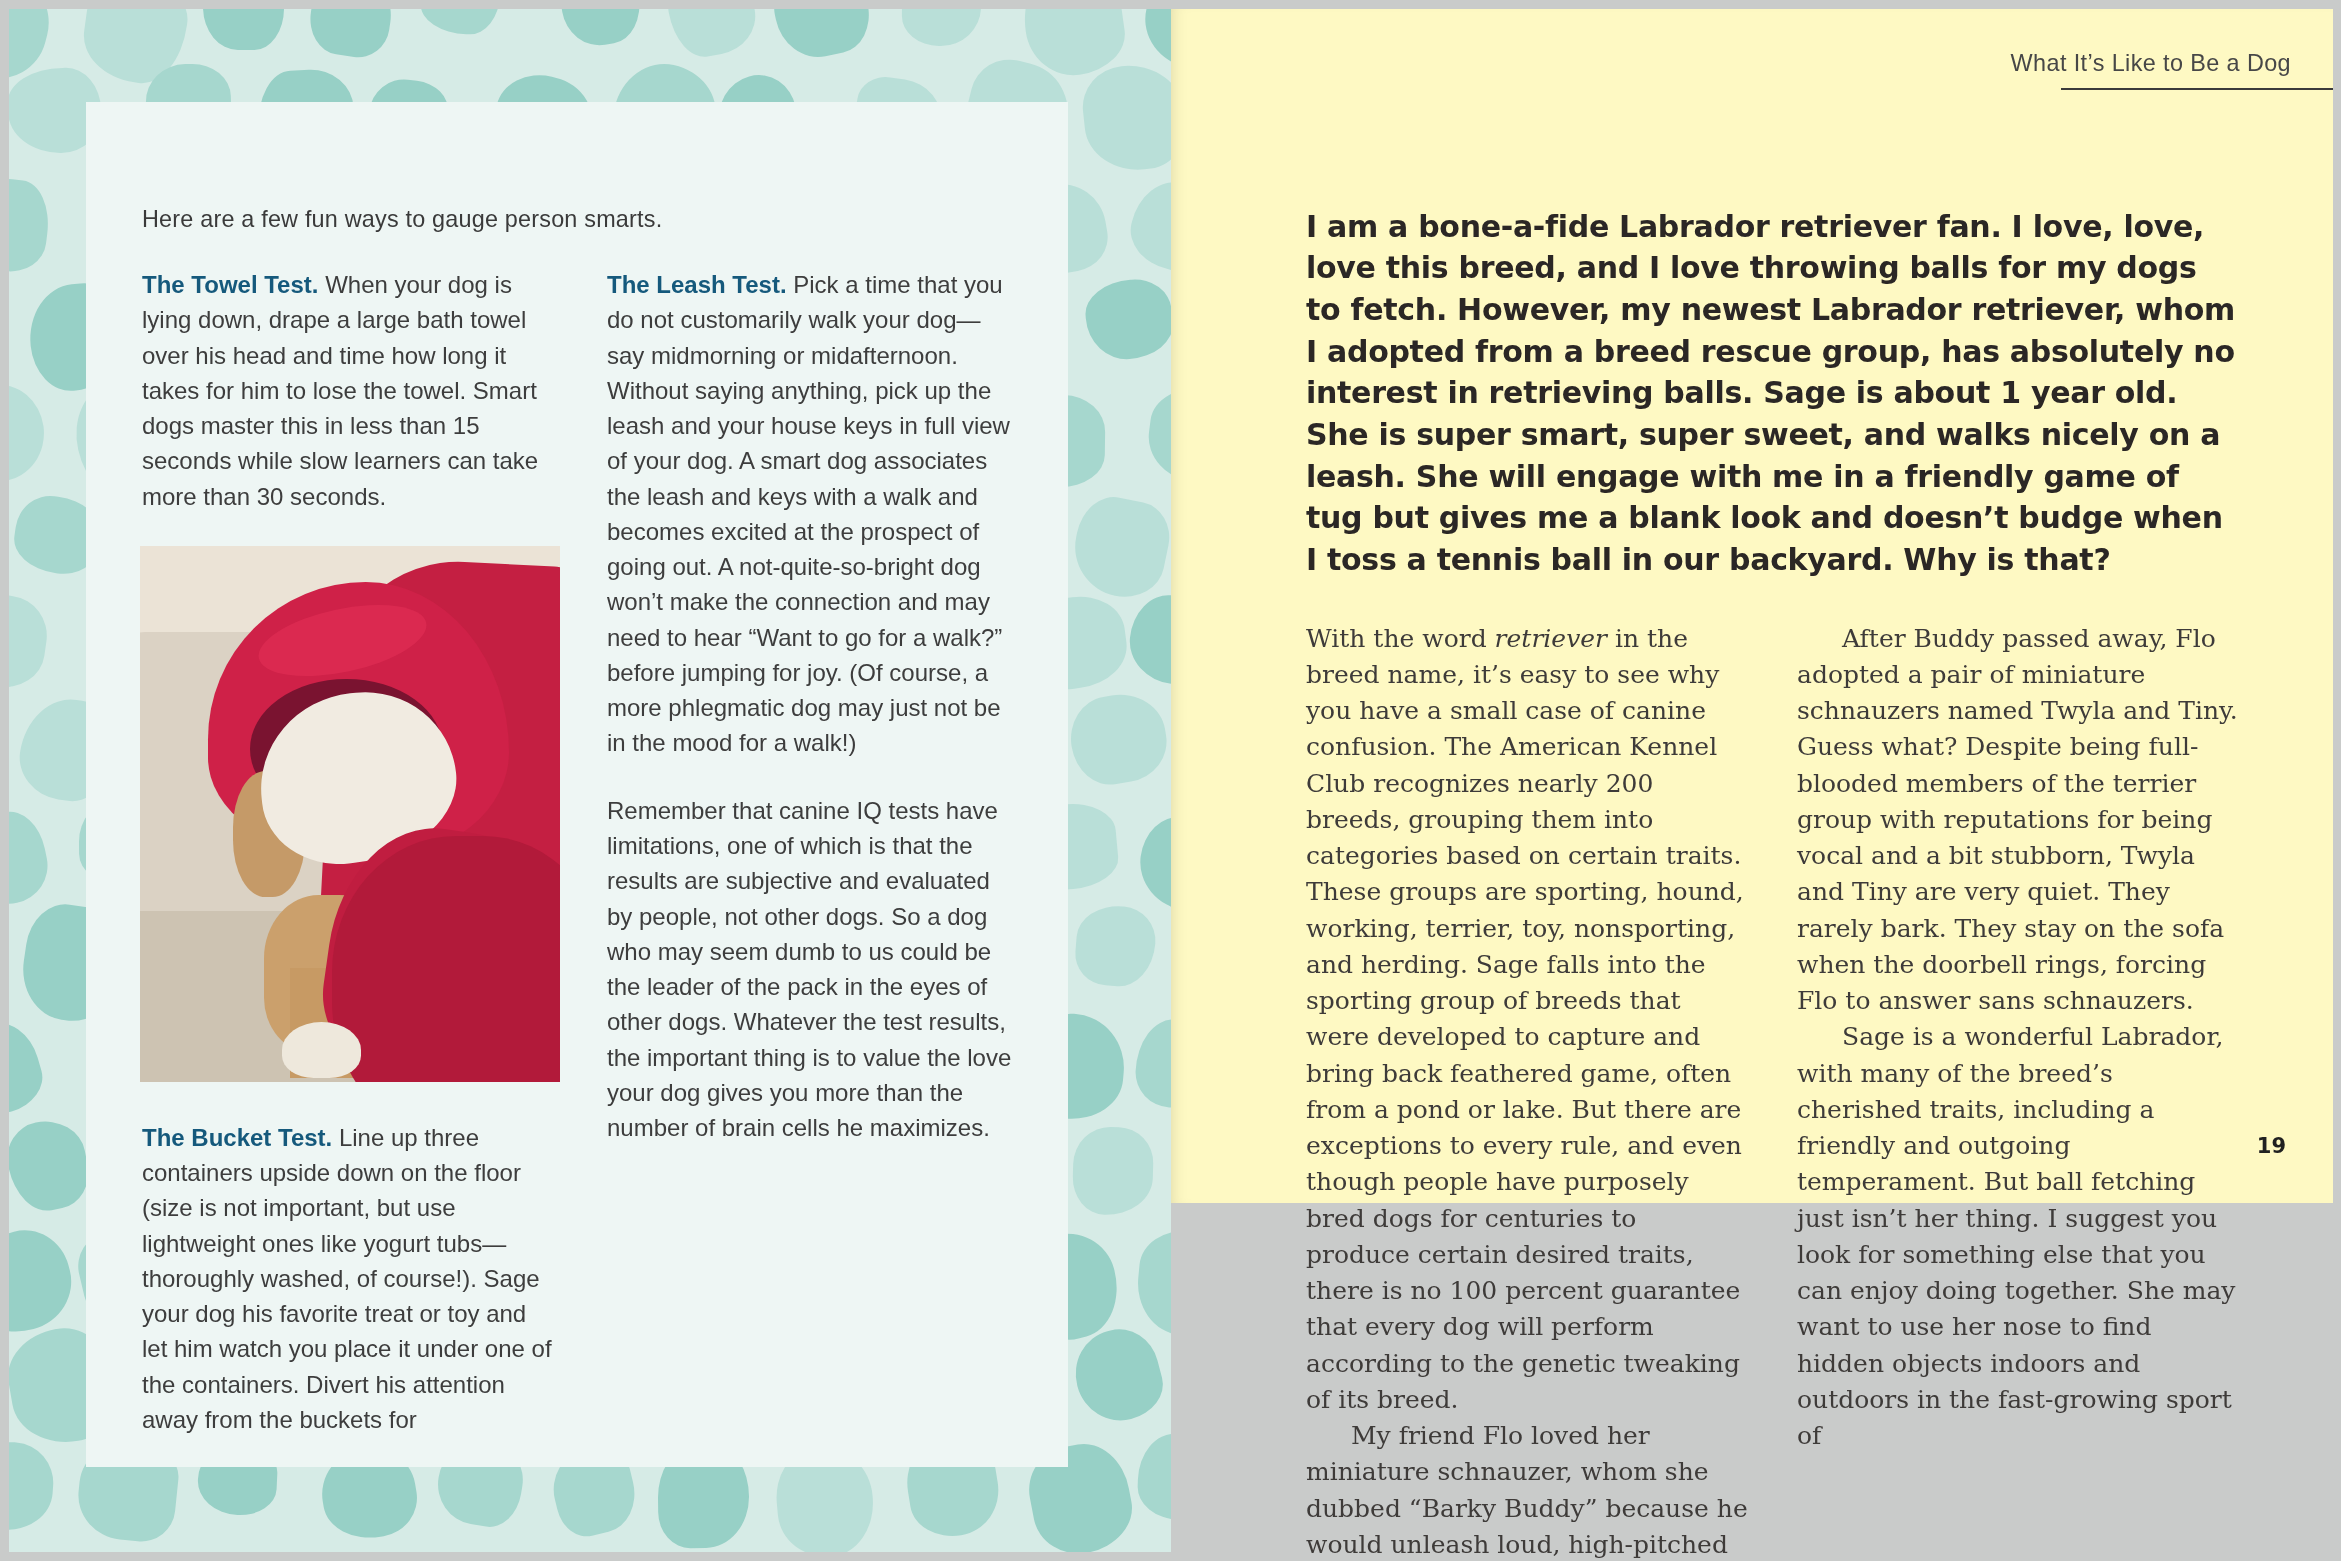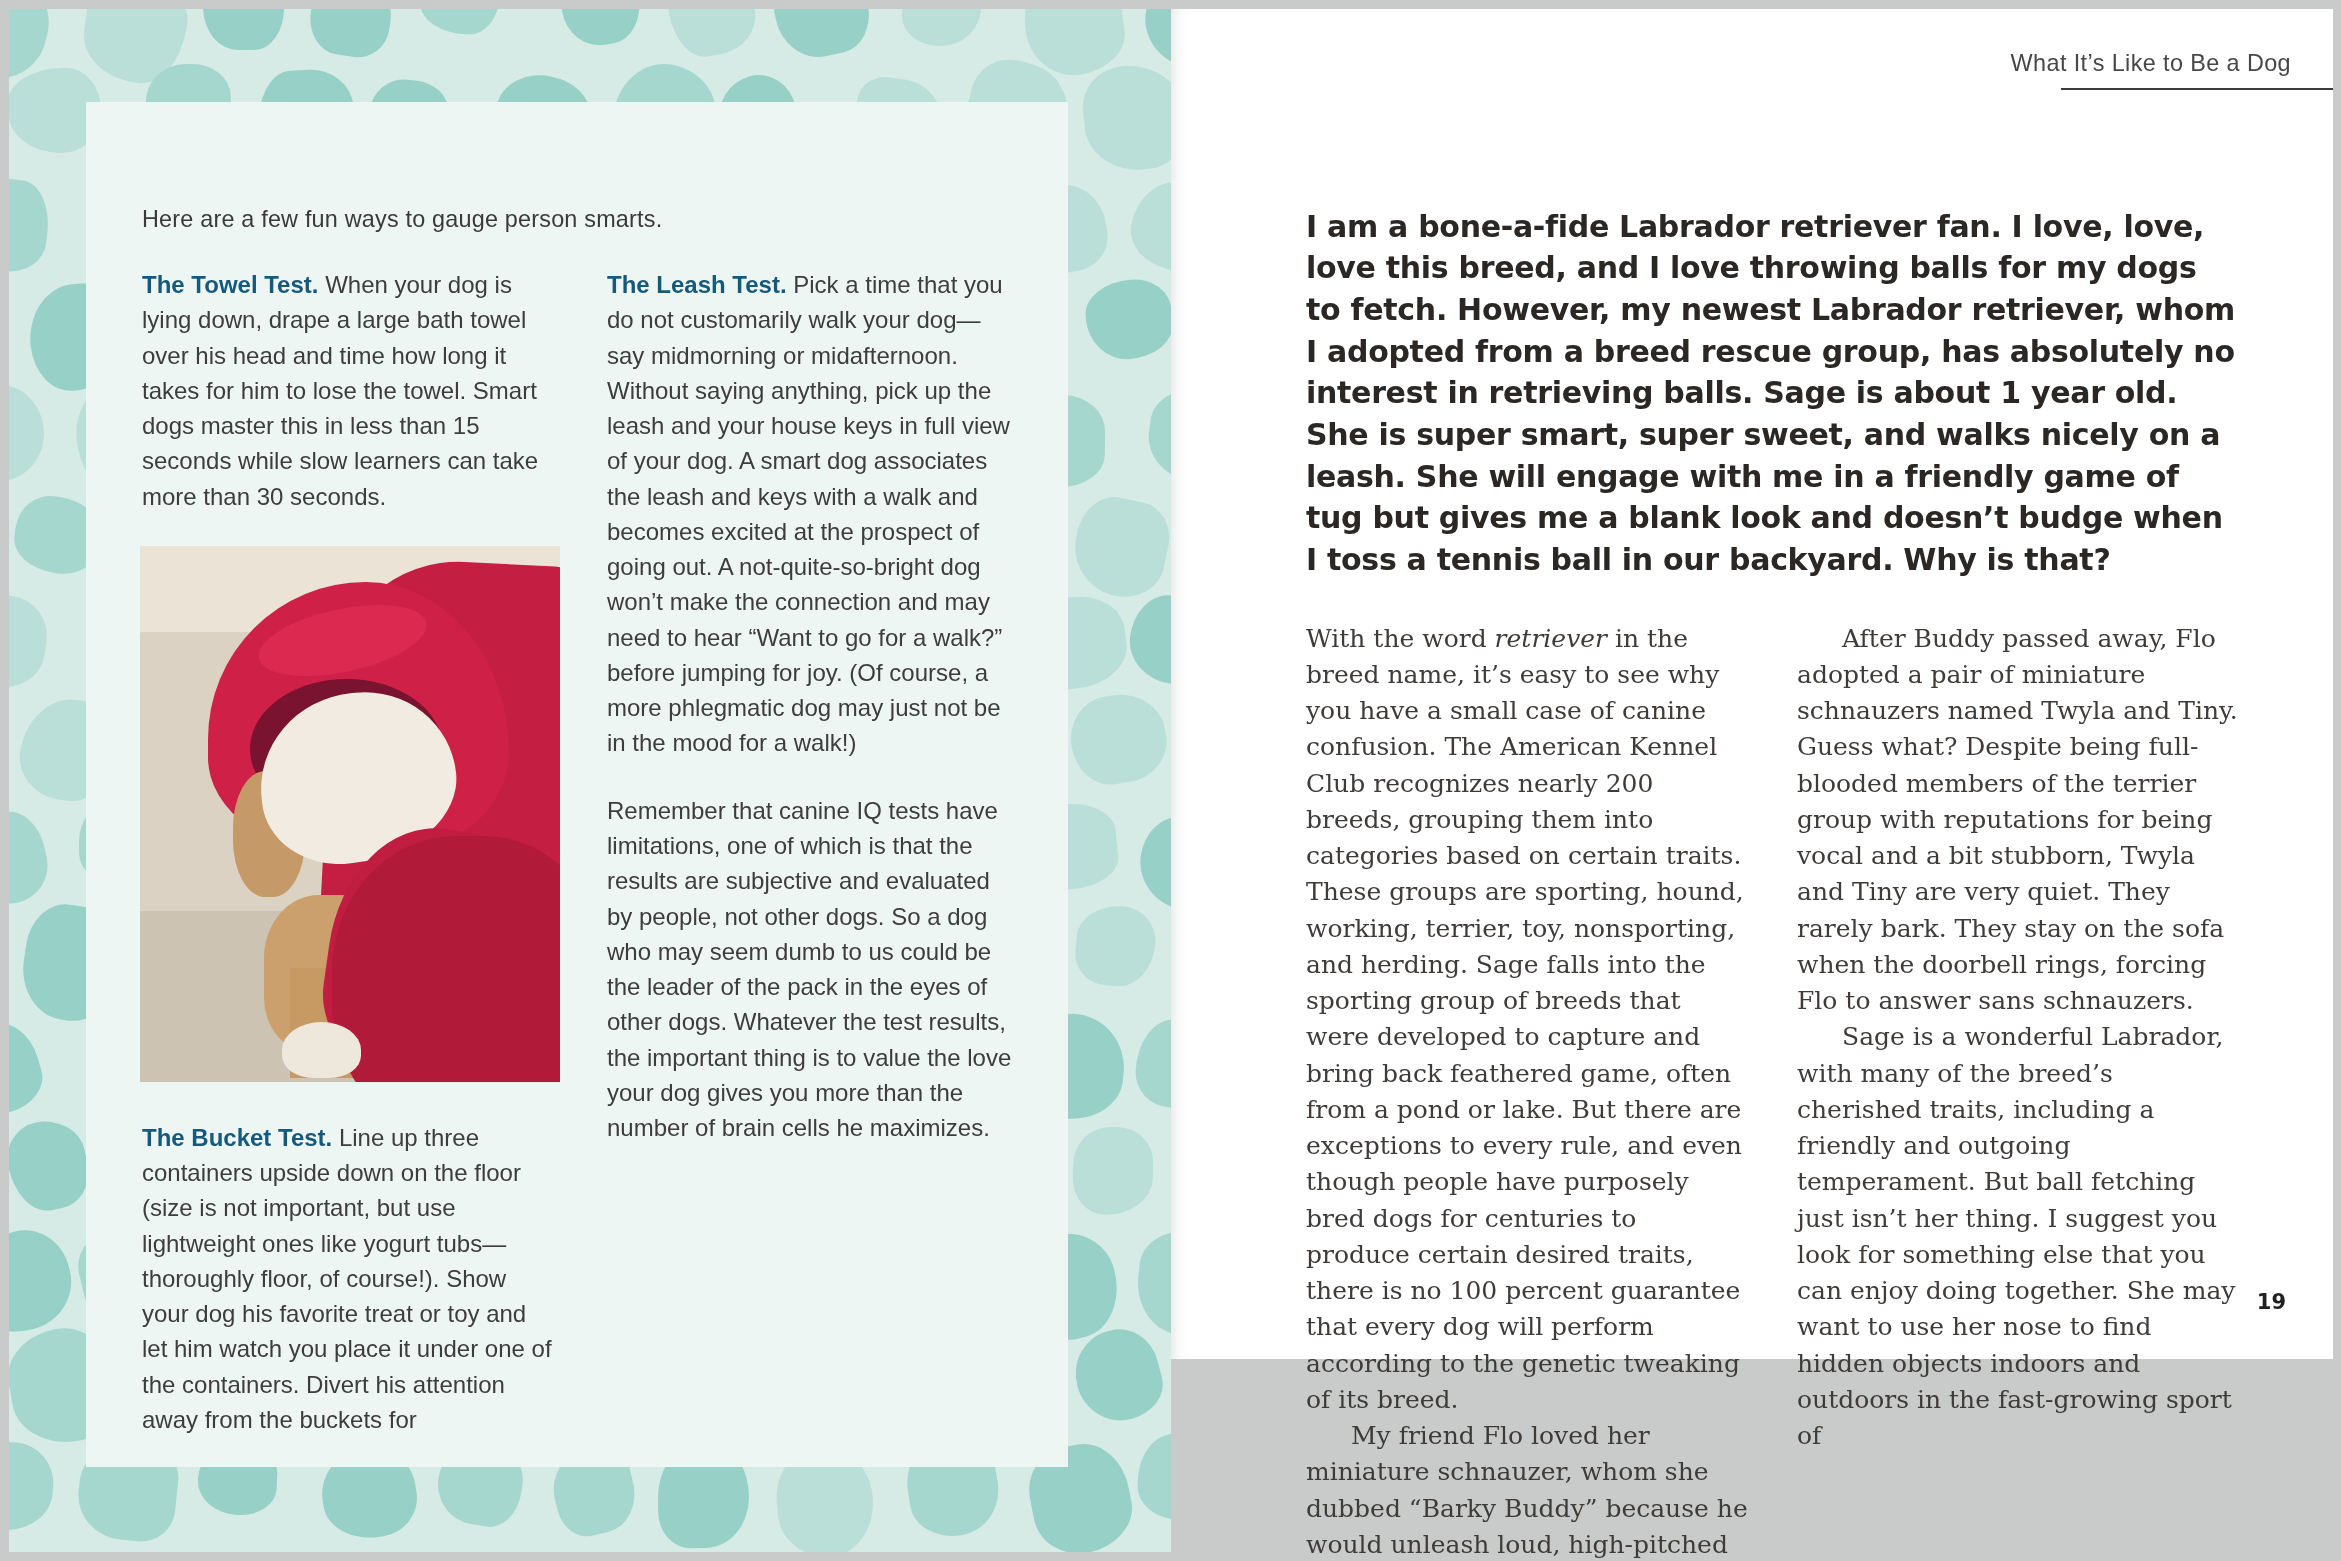--- a/index.html
+++ b/index.html
@@ -55,22 +55,22 @@
            border-radius:40% 45% 30% 35%; }
   .foreleg { left:150px; top:422px; width:65px; height:110px; background:#c79a64; }
   .paw { left:142px; bottom:3.6px; width:79px; height:56px; background:#eee8dc; border-radius:50% 50% 40% 40%; }
   .blanket-fold { left:187px; top:286px; width:257px; height:275px; background:#c01d40;
                   border-radius:40% 55% 45% 60%/50% 45% 60% 40%; transform:rotate(8deg); }
   .blanket-corner { right:-47px; bottom:-56px; width:275px; height:302px; background:#b21a3a; border-radius:45%; }
   .blanket-hl { left:117px; top:63px; width:171px; height:63px; background:#dd2c52;
                 border-radius:50%; transform:rotate(-12deg); opacity:.8; }
   
   .right-page {
-    position:absolute; left:1171px; top:9px; width:1162px; height:1350px;
-    background:#ffffff; box-shadow: inset 12.6px 0 18px -14.4px rgba(0,0,0,.18);
+    position:absolute; left:1171px; top:9px; width:1162px; height:1194px;
+    background:#fef9c3; box-shadow: inset 12.6px 0 18px -14.4px rgba(0,0,0,.18);
   }
   .running-header {
     position:absolute; top:41px; right:42px;
     font-size:23.4px; color:#474747; letter-spacing:0.4px; font-weight:300;
   }
   .header-rule { position:absolute; top:79px; left:890px; right:0; height:1.8px; background:#3b3b3b; }
   .rp-content { position:absolute; left:135px; top:115px; width:933px; }
   .rp-title {
     margin:0; font-family:"DejaVu Sans", sans-serif; font-weight:bold;
     font-size:50px; line-height:1.13; color:#e84a33; letter-spacing:3.2px;
@@ -282,21 +282,21 @@
               <div class="nose">
                 <div class="nostril n1"></div>
                 <div class="nostril n2"></div>
               </div>
             </div>
             <div class="blanket-fold"></div>
             <div class="blanket-corner"></div>
             <div class="paw"></div>
           </div>
 
-          <p><span class="lead">The Bucket Test.</span><span> Line up three containers upside down on the floor (size is not important, but use lightweight ones like yogurt tubs—thoroughly floor, of course!). Show your dog his favorite treat or toy and let him watch you place it under one of the containers. Divert his attention away from the buckets for</span></p>
+          <p><span class="lead">The Bucket Test.</span><span> Line up three containers upside down on the floor (size is not important, but use lightweight ones like yogurt tubs—thoroughly washed, of course!). Sage your dog his favorite treat or toy and let him watch you place it under one of the containers. Divert his attention away from the buckets for</span></p>
         </div>
 
         <div class="lp-col">
           <p><span class="lead">The Leash Test.</span><span> Pick a time that you do not customarily walk your dog—say midmorning or midafternoon. Without saying anything, pick up the leash and your house keys in full view of your dog. A smart dog associates the leash and keys with a walk and becomes excited at the prospect of going out. A not-quite-so-bright dog won’t make the connection and may need to hear “Want to go for a walk?” before jumping for joy. (Of course, a more phlegmatic dog may just not be in the mood for a walk!)</span></p>
           <p>Remember that canine IQ tests have limitations, one of which is that the results are subjective and evaluated by people, not other dogs. So a dog who may seem dumb to us could be the leader of the pack in the eyes of other dogs. Whatever the test results, the important thing is to value the love your dog gives you more than the number of brain cells he maximizes.</p>
         </div>
       </div>
     </div>
   </div>
 

